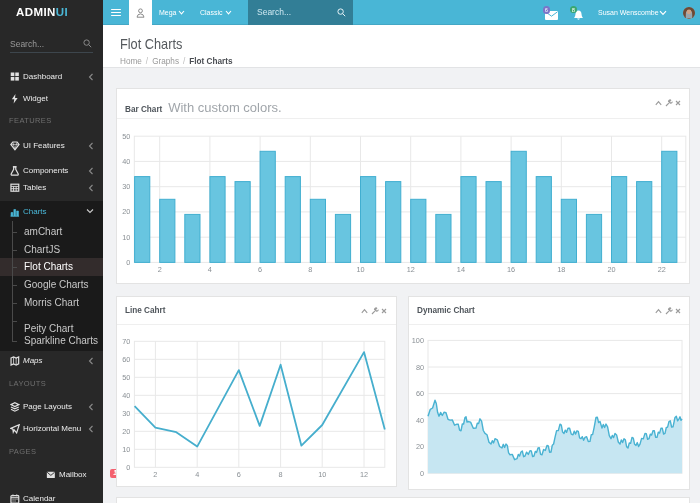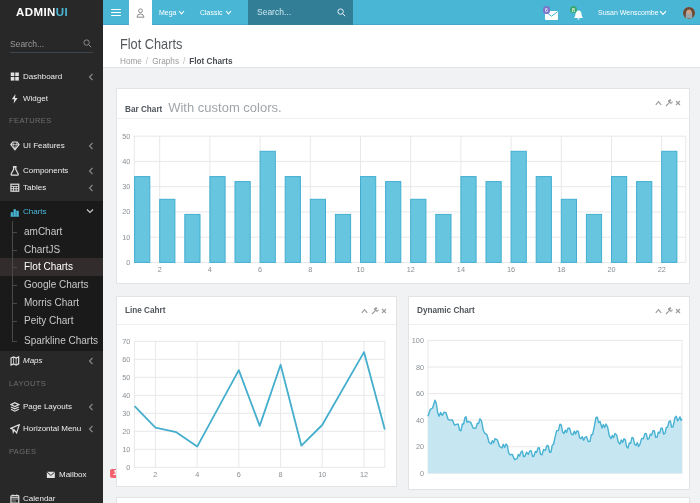--- a/index.html
+++ b/index.html
@@ -119,21 +119,21 @@
     <div class="sub" style="top:223px">amChart</div>
 <div class="tick" style="top:250px"></div>
     <div class="sub" style="top:241px">ChartJS</div>
 <div class="tick" style="top:267px"></div>
     <div class="sub" style="top:258px;color:#fff">Flot Charts</div>
 <div class="tick" style="top:285px"></div>
     <div class="sub" style="top:276px">Google Charts</div>
 <div class="tick" style="top:303px"></div>
     <div class="sub" style="top:294px">Morris Chart</div>
 <div class="tick" style="top:321px"></div>
-    <div class="sub" style="top:312px">Peity Chart</div>
+    <div class="sub" style="top:320px">Peity Chart</div>
 <div class="tick" style="top:341px"></div>
     <div class="sub" style="top:332px">Sparkline Charts</div>
 <div class="nit " style="top:350px;font-style:italic;">
       <svg class="mi" width="10" height="10" viewBox="0 0 9.5 10">
         <path d="M0.8 2 L3.3 0.9 L5.9 2 L8.4 0.9 L8.4 7.9 L5.9 9 L3.3 7.9 L0.8 9 Z" stroke="#e0e0e0" fill="none" stroke-width="1.2"></path>
         <path d="M3.3 0.9 L3.3 7.9 M5.9 2 L5.9 9" stroke="#e0e0e0" stroke-width="0.8"></path>
       </svg>
       <span class="lab">Maps</span>
       <svg class="chev" width="6" height="8" viewBox="0 0 6 8">
         <path d="M4.5 1 L1.5 4 L4.5 7" stroke="#8a8a8a" stroke-width="1.1" fill="none"></path>

